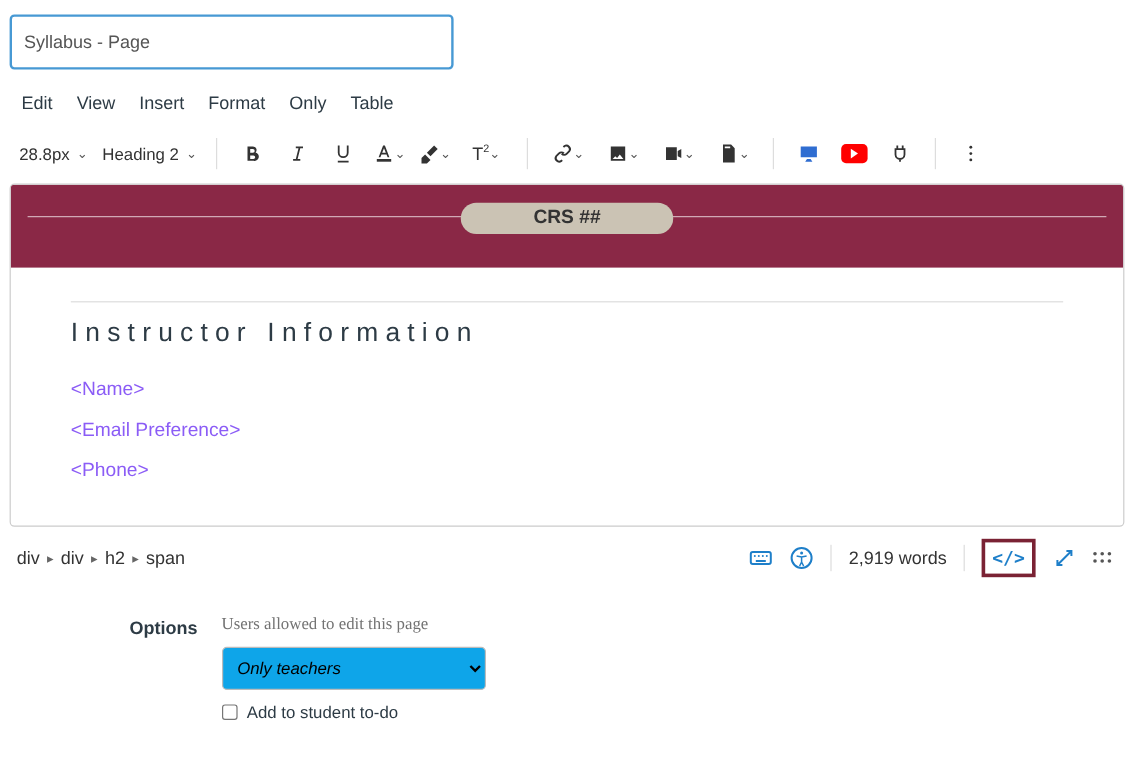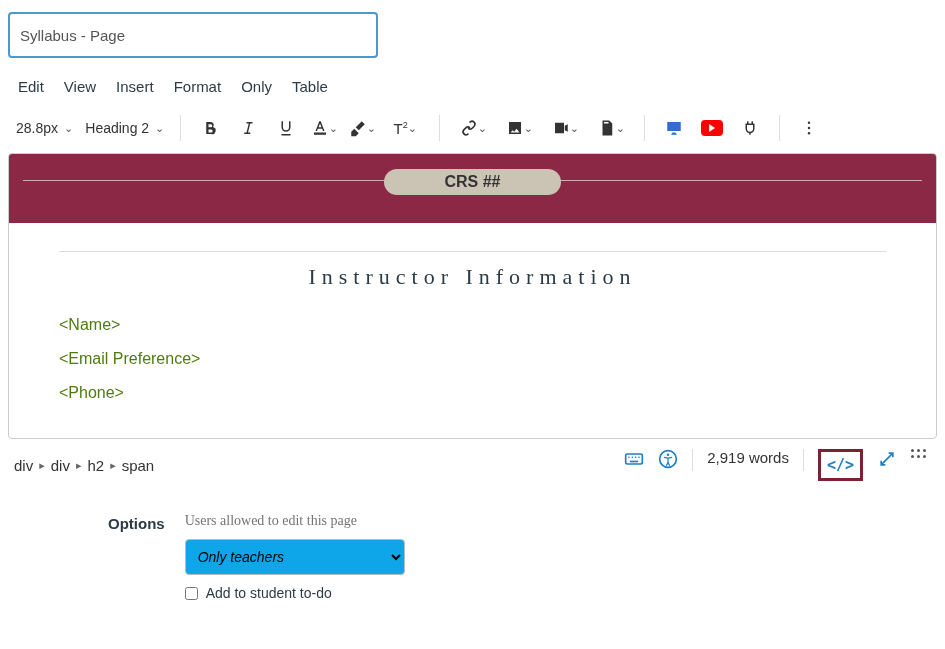--- a/index.html
+++ b/index.html
@@ -13,26 +13,26 @@
 .tb-btn { width: 30px; height: 30px; display: flex; align-items: center; justify-content: center; cursor: pointer; border-radius: 3px; color: #333; }
 .tb-btn svg { width: 18px; height: 18px; }
 .chev { font-size: 11px; color: #555; }
 .editor-frame { border: 1px solid #ccc; border-radius: 4px; margin: 0 8px; overflow: hidden; }
 .banner { background: #8a2846; padding: 14px 0 28px 0; text-align: center; }
 .banner-top-line { border-top: 1px solid rgba(255,255,255,0.6); margin: 0 14px 0 14px; position: relative; top: 12px; }
 .crs-pill { display: inline-block; background: #cbc3b4; color: #333; padding: 4px 60px; border-radius: 18px; font-size: 16px; font-weight: 600; position: relative; z-index: 2; }
 .course-title { color: #fff; font-size: 30px; font-weight: 400; margin-top: 24px; }
 .content-body { padding: 28px 50px 20px 50px; }
 .section-hr { border: none; border-top: 1px solid #ddd; margin-bottom: 12px; }
-.section-head { text-align: center; font-size: 22px; letter-spacing: 6px; font-weight: 400; margin-bottom: 26px; font-family: Liberation Serif, serif; }
-.field-line { font-size: 16px; margin-bottom: 16px; color: #4d7c0f; }
+.section-head { text-align: left; font-size: 22px; letter-spacing: 6px; font-weight: 400; margin-bottom: 26px; font-family: Liberation Sans, sans-serif; }
+.field-line { font-size: 16px; margin-bottom: 16px; color: #8b5cf6; }
 .status-bar { display: flex; align-items: center; padding: 10px 18px 8px 14px; font-size: 15px; color: #333; }
 .breadcrumb { display: flex; gap: 6px; align-items: center; flex: 1; }
 .breadcrumb span.sep { font-size: 11px; color: #666; }
-.status-right { display: flex; gap: 14px; }
+.status-right { display: flex; align-items: center; gap: 14px; }
 .status-icon { width: 20px; height: 20px; display: flex; align-items: center; justify-content: center; cursor: pointer; }
 .status-divider { width: 1px; height: 22px; background: #ddd; }
 .html-box { border: 3px solid #7a2234; padding: 4px 6px; color: #1e7fc9; cursor: pointer; font-family: monospace; font-size: 15px; font-weight: 600; }
 .grip { display: grid; grid-template-columns: repeat(3,4px); grid-template-rows: repeat(2,4px); gap: 2px; cursor: pointer; }
 .grip i { width: 3px; height: 3px; background: #555; border-radius: 50%; display: block; }
 .options-row { display: flex; gap: 20px; padding: 24px 18px 0 108px; align-items: flex-start; }
 .options-label { font-weight: 700; font-size: 15px; padding-top: 2px; }
 .options-body { display: flex; flex-direction: column; gap: 10px; }
 .options-caption { font-size: 14px; color: #737373; font-family: Liberation Serif, serif; }
 .select { border: 1px solid #bbb; border-radius: 4px; height: 36px; width: 220px; padding: 0 8px; font-size: 14px; background: #0ea5e9; font-style: italic; }

